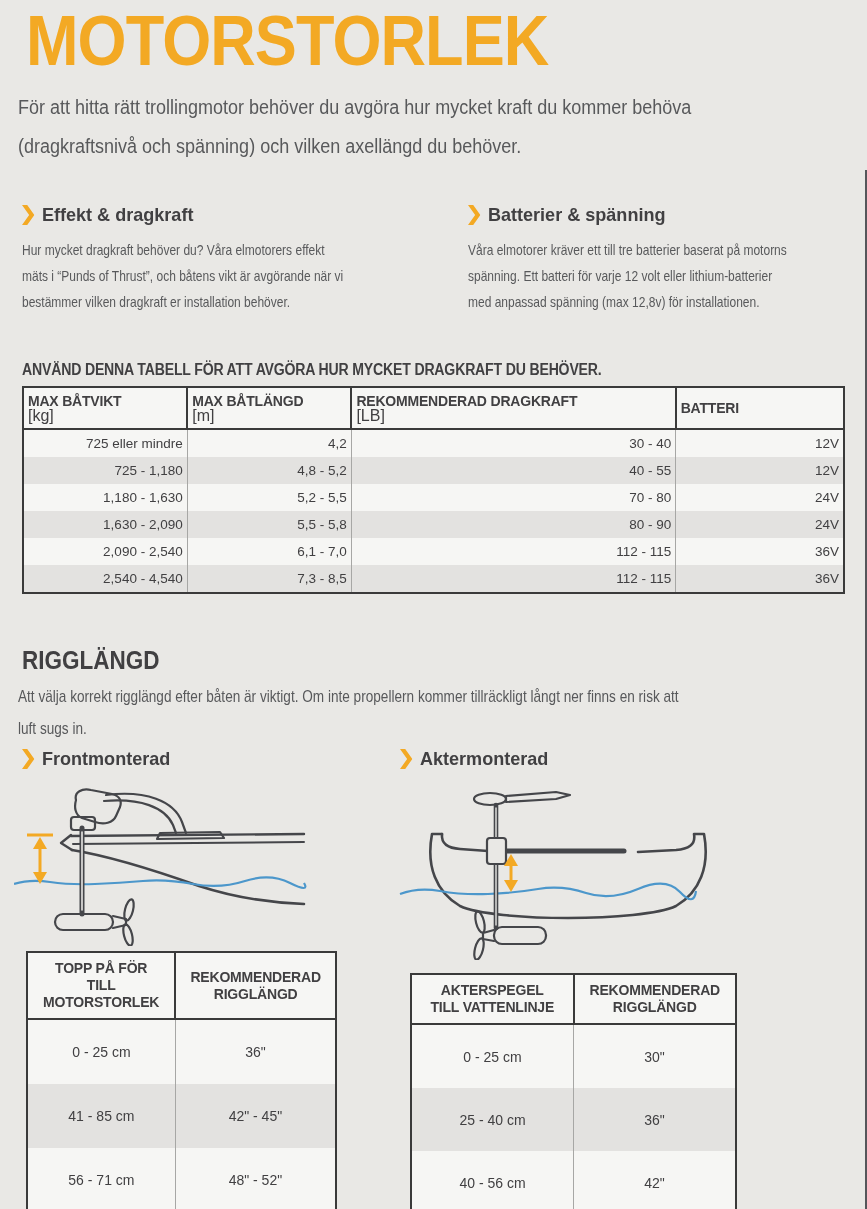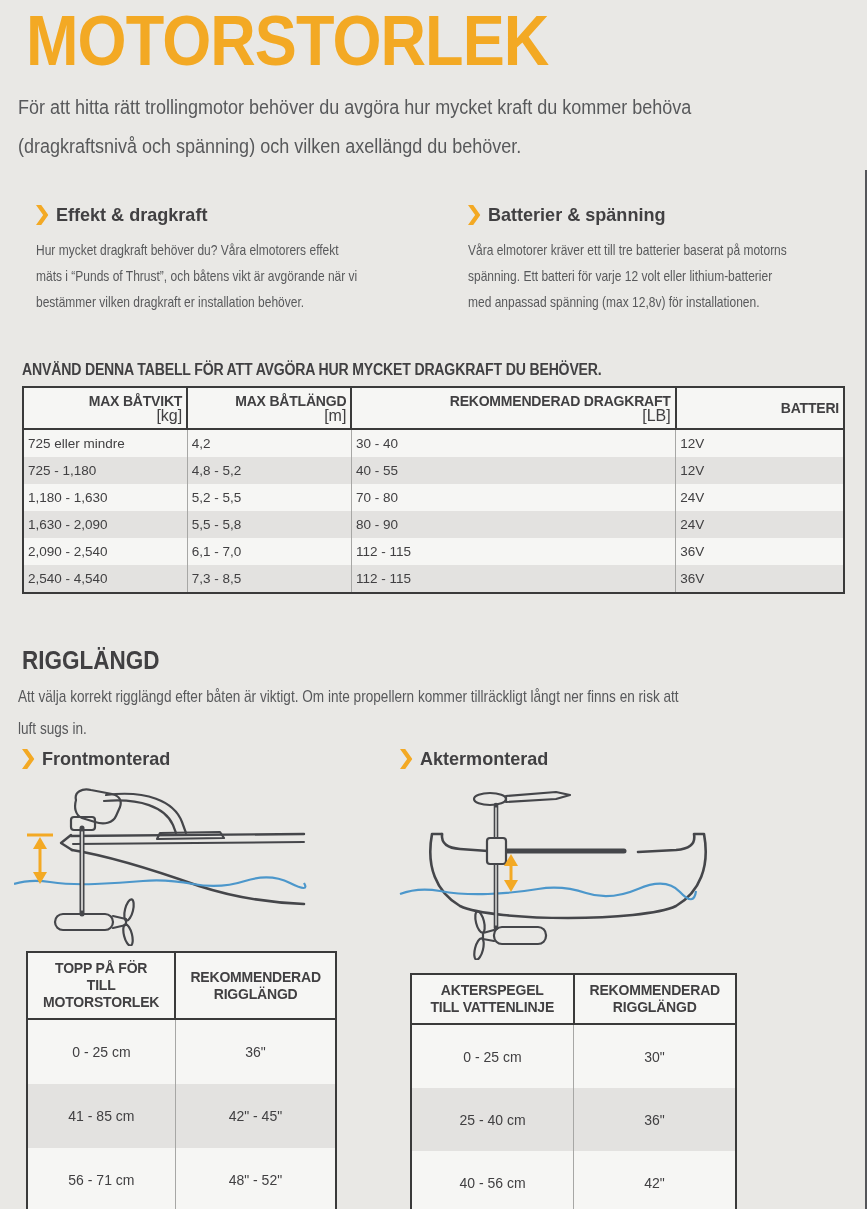--- a/index.html
+++ b/index.html
@@ -43,27 +43,27 @@
   .chev{flex:0 0 auto;}
   .table-intro{
     position:absolute;left:22px;top:361px;
     font-size:16px;font-weight:bold;color:var(--ink);letter-spacing:-0.2px;
     transform:scaleX(0.88);transform-origin:0 0;white-space:nowrap;
   }
   table{border-collapse:collapse;background:var(--rowwhite);color:var(--ink);}
   .main-table{position:absolute;left:22px;top:386px;width:823px;border:2px solid var(--border);table-layout:fixed;}
   .main-table th{
     border-bottom:2px solid var(--border);border-left:2px solid var(--border);
-    padding:5px 4px;text-align:right;vertical-align:middle;
+    padding:5px 4px;text-align:left;vertical-align:middle;
   }
   .main-table th:first-child{border-left:none;}
   .th-label{display:block;font-size:14px;font-weight:bold;letter-spacing:-0.2px;line-height:16px;}
   .th-unit{display:block;font-size:16px;font-weight:normal;line-height:14px;}
   .main-table td{
-    height:27px;text-align:left;font-size:13.5px;padding:0 4px;
+    height:27px;text-align:right;font-size:13.5px;padding:0 4px;
     border-left:1px solid var(--divider);
   }
   .main-table td:first-child{border-left:none;}
   .main-table tbody tr:nth-child(even){background:var(--rowalt);}
   .rigg-heading{
     position:absolute;left:22px;top:646px;
     font-size:25px;font-weight:bold;color:var(--ink);
     transform:scaleX(0.9);transform-origin:0 0;white-space:nowrap;
   }
   .rigg-body{
@@ -98,21 +98,21 @@
 </style>
 </head>
 <body>
 
 <div class="page">
 
   <div class="page-title">MOTORSTORLEK</div>
   <div class="intro">För att hitta rätt trollingmotor behöver du avgöra hur mycket kraft du kommer behöva
 (dragkraftsnivå och spänning) och vilken axellängd du behöver.</div>
 
-  <div class="sec" style="left:36px;top:204px;">
+  <div class="sec" style="left:22px;top:204px;">
     <div class="sec-heading">
       <svg class="chev" width="13" height="20" viewBox="0 0 13 20">
         <path d="M0,0 H5.5 L13,10 L5.5,20 H0 L7.5,10 Z" fill="#f3a924"></path>
       </svg>
       <span>Effekt &amp; dragkraft</span>
     </div>
     <div class="sec-body">Hur mycket dragkraft behöver du? Våra elmotorers effekt
 mäts i “Punds of Thrust”, och båtens vikt är avgörande när vi
 bestämmer vilken dragkraft er installation behöver.</div>
   </div>

